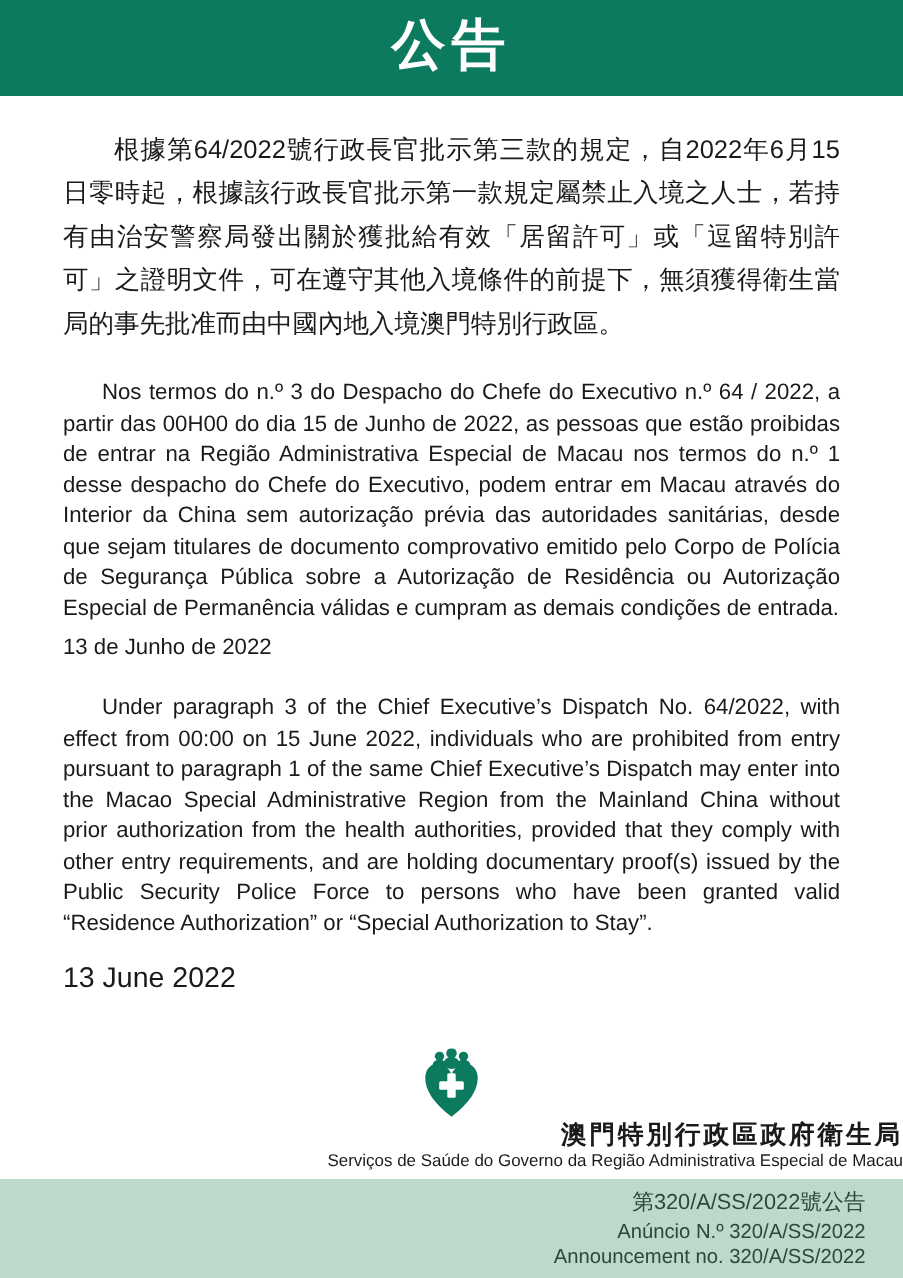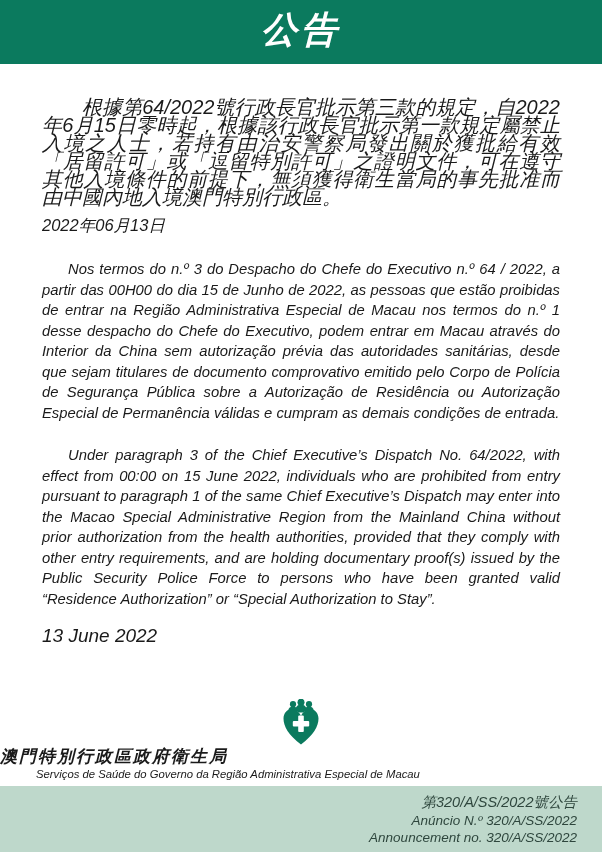--- a/index.html
+++ b/index.html
@@ -8,21 +8,20 @@
     font-family: "Liberation Sans", sans-serif;
     color: #1a1a1a;
   }
   .page {
     width: 602px;
     height: 852px;
     display: flex;
     flex-direction: column;
     overflow: hidden;
     background: #ffffff;
-    font-style: italic;
   }
 
   
   .banner {
     background: #0b7a5e;
     color: #ffffff;
     text-align: center;
     padding: 9px 0 13px;
     flex: none;
   }
@@ -42,23 +41,23 @@
   
   .content {
     padding: 0 42px;
     flex: none;
   }
   .para {
     text-align: justify;
     text-justify: inter-word;
   }
   .para-zh {
-    margin-top: 34px;
-    font-size: 20px;
-    line-height: 18px;
+    margin-top: 21px;
+    font-size: 17px;
+    line-height: 29px;
     text-indent: 2em;
   }
   .date-zh {
     margin-top: 9px;
     font-size: 16.5px;
   }
   .para-pt {
     margin-top: 22px;
     font-size: 14.8px;
     line-height: 20.5px;
@@ -78,21 +77,21 @@
     margin-top: 16px;
     font-size: 19px;
   }
 
   
   .bottom {
     margin-top: auto;
     flex: none;
   }
   .agency {
-    text-align: left;
+    text-align: right;
   }
   .agency .logo {
     display: block;
     margin: 0 auto 2px;
   }
   .agency .name-zh {
     font-size: 17px;
     font-weight: bold;
     letter-spacing: 2px;
     line-height: 1.1;
@@ -124,23 +123,23 @@
 <body>
 
 <div class="page">
 
   <header class="banner">
     <div class="title-zh">公告</div>
   </header>
 
   <main class="content">
     <p class="para para-zh">根據第64/2022號行政長官批示第三款的規定，自2022年6月15日零時起，根據該行政長官批示第一款規定屬禁止入境之人士，若持有由治安警察局發出關於獲批給有效「居留許可」或「逗留特別許可」之證明文件，可在遵守其他入境條件的前提下，無須獲得衛生當局的事先批准而由中國內地入境澳門特別行政區。</p>
-    <p class="date-zh">2022年06月13日</p>
 
     <p class="para para-pt">Nos termos do n.º 3 do Despacho do Chefe do Executivo n.º 64 / 2022, a partir das 00H00 do dia 15 de Junho de 2022, as pessoas que estão proibidas de entrar na Região Administrativa Especial de Macau nos termos do n.º 1 desse despacho do Chefe do Executivo, podem entrar em Macau através do Interior da China sem autorização prévia das autoridades sanitárias, desde que sejam titulares de documento comprovativo emitido pelo Corpo de Polícia de Segurança Pública sobre a Autorização de Residência ou Autorização Especial de Permanência válidas e cumpram as demais condições de entrada.</p>
+    <p class="date-pt">13 de Junho de 2022</p>
 
     <p class="para para-en">Under paragraph 3 of the Chief Executive’s Dispatch No. 64/2022, with effect from 00:00 on 15 June 2022, individuals who are prohibited from entry pursuant to paragraph 1 of the same Chief Executive’s Dispatch may enter into the Macao Special Administrative Region from the Mainland China without prior authorization from the health authorities, provided that they comply with other entry requirements, and are holding documentary proof(s) issued by the Public Security Police Force to persons who have been granted valid “Residence Authorization” or “Special Authorization to Stay”.</p>
     <p class="date-en">13 June 2022</p>
   </main>
 
   <div class="bottom">
     <div class="agency">
       <svg class="logo" width="42" height="47" viewBox="0 0 42 47" aria-hidden="true">
 
         <circle cx="13" cy="5.2" r="3.1" fill="#0b7a5e"></circle>

